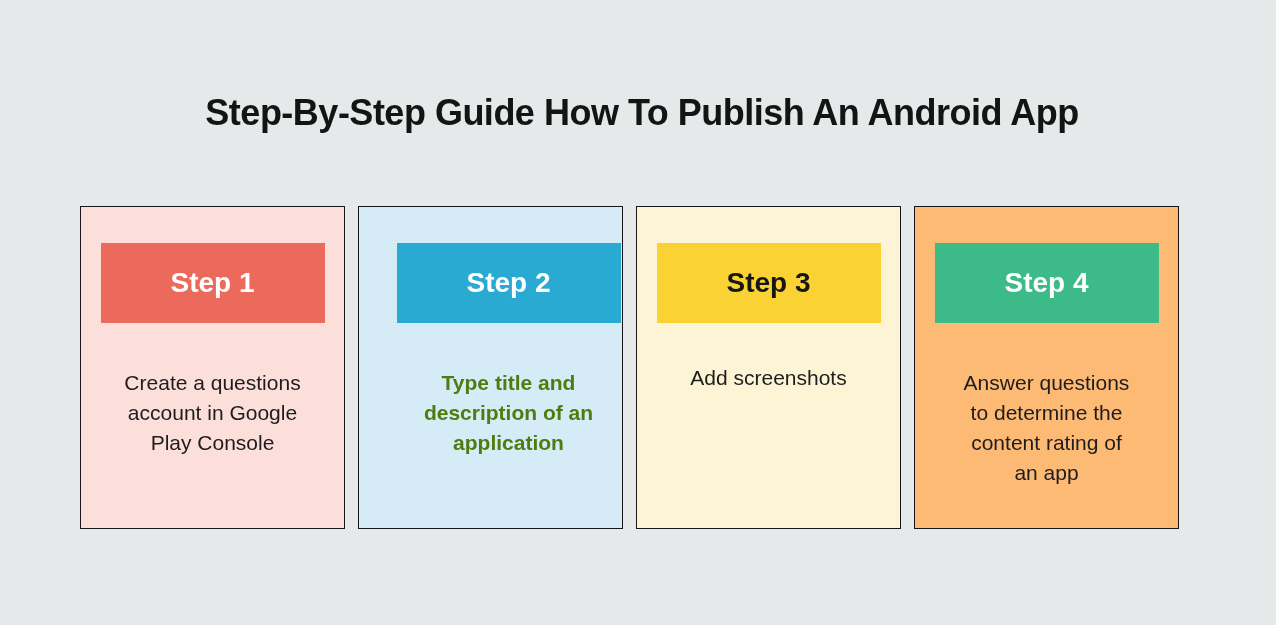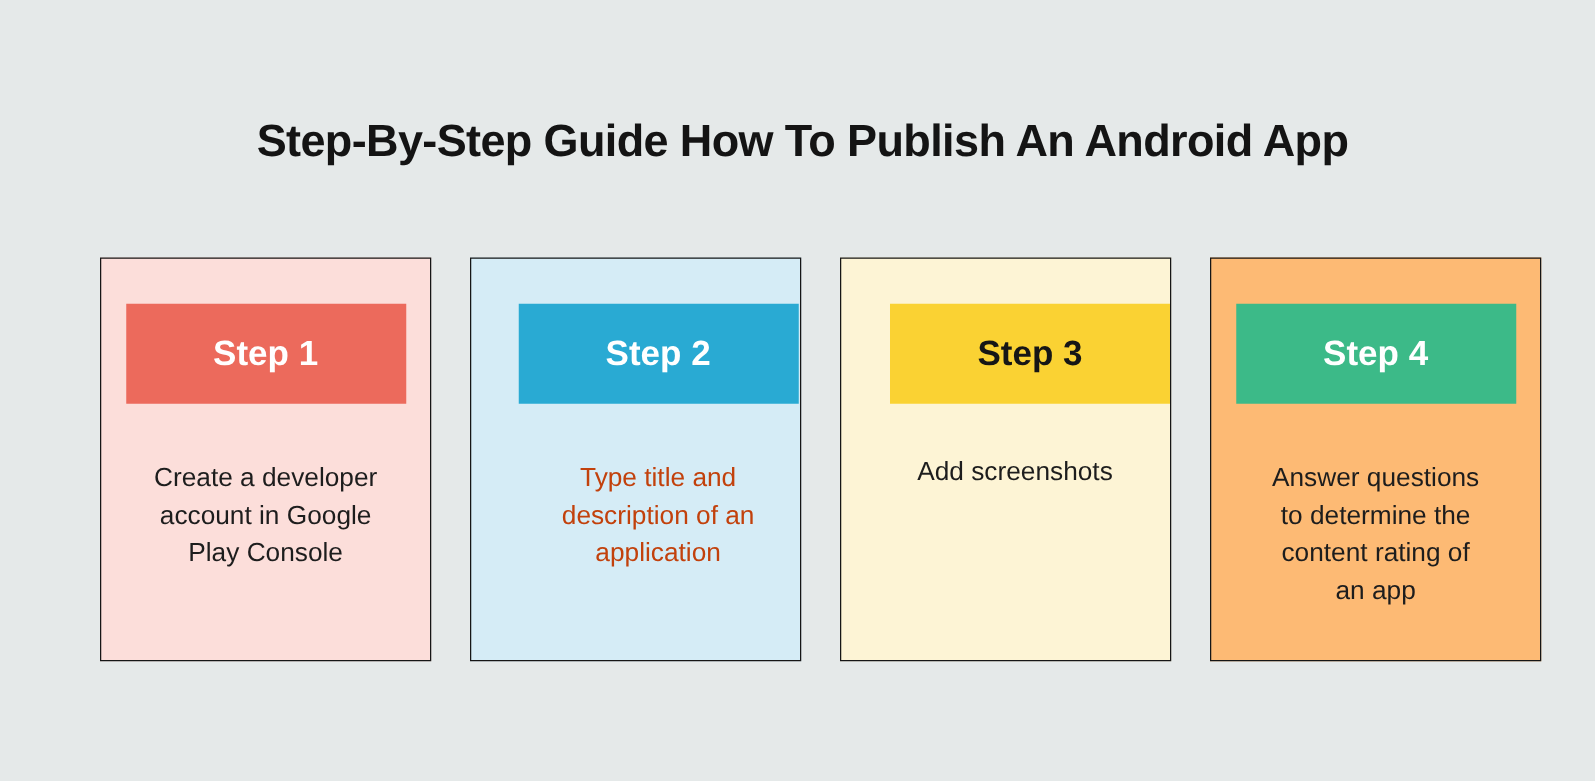--- a/index.html
+++ b/index.html
@@ -18,21 +18,21 @@
     font-size: 36px;
     font-weight: 700;
     letter-spacing: -0.5px;
     line-height: 42px;
   }
   .cards-row {
     position: absolute;
     top: 206px;
     left: 80px;
     display: flex;
-    gap: 31px;
+    gap: 13px;
   }
   .card {
     width: 265px;
     height: 323px;
     border: 1.5px solid #161616;
     display: flex;
     flex-direction: column;
     align-items: center;
   }
   .card-header {
@@ -58,35 +58,35 @@
 <body style="background-color: rgb(229, 233, 233);">
 
 <h1 class="title" style="color: rgb(20, 20, 20);">Step-By-Step Guide How To Publish An Android App</h1>
 
 <div class="cards-row">
 
   <section class="card" style="background-color: rgb(252, 222, 218); border-color: rgb(22, 22, 22);">
     <div class="card-header" style="background-color: rgb(236, 106, 92); color: rgb(255, 255, 255);">
       <span>Step 1</span>
     </div>
-    <p class="card-desc" style="color: rgb(29, 29, 29);">Create a developer
+    <p class="card-desc" style="color: rgb(29, 29, 29);">Create a questions
 account in Google
 Play Console</p>
   </section>
 
   <section class="card" style="background-color: rgb(213, 236, 246); border-color: rgb(22, 22, 22); padding-left: 36px;">
     <div class="card-header" style="background-color: rgb(41, 170, 211); color: rgb(255, 255, 255);">
       <span>Step 2</span>
     </div>
-    <p class="card-desc" style="color: #c2410c;">Type title and
+    <p class="card-desc" style="color: #4d7c0f; font-weight: bold;">Type title and
 description of an
 application</p>
   </section>
 
-  <section class="card" style="background-color: rgb(253, 244, 213); border-color: rgb(22, 22, 22); align-items: flex-end;">
+  <section class="card" style="background-color: rgb(253, 244, 213); border-color: rgb(22, 22, 22);">
     <div class="card-header" style="background-color: rgb(250, 210, 51); color: rgb(22, 22, 22);">
       <span>Step 3</span>
     </div>
     <p class="card-desc" style="color: rgb(29, 29, 29); margin-top: 40px;">Add screenshots</p>
   </section>
 
   <section class="card" style="background-color: #fdba74; border-color: rgb(22, 22, 22);">
     <div class="card-header" style="background-color: rgb(60, 186, 136); color: rgb(255, 255, 255);">
       <span>Step 4</span>
     </div>

